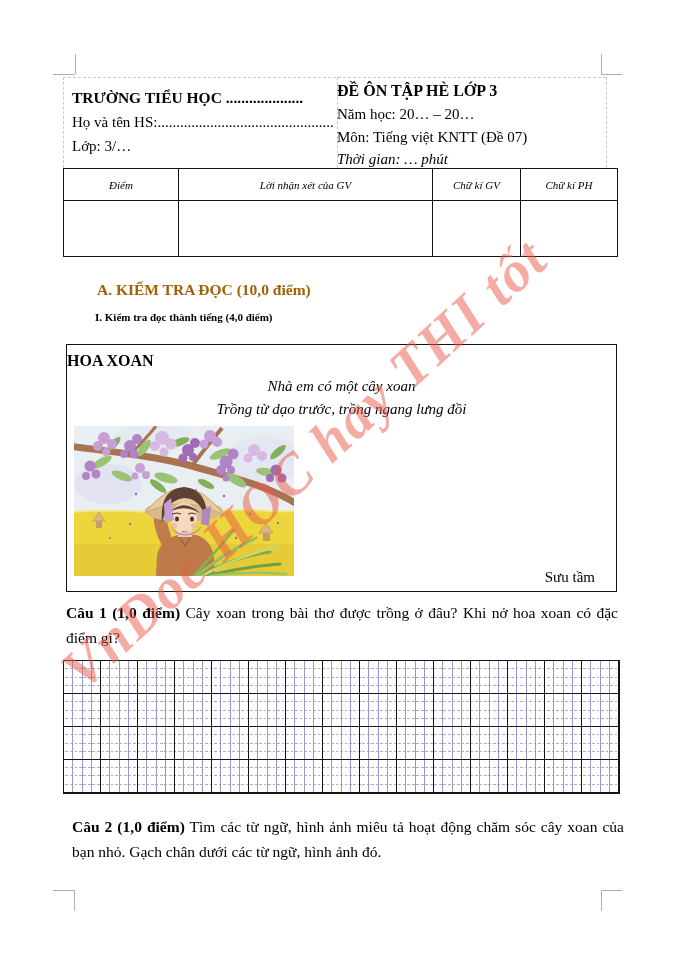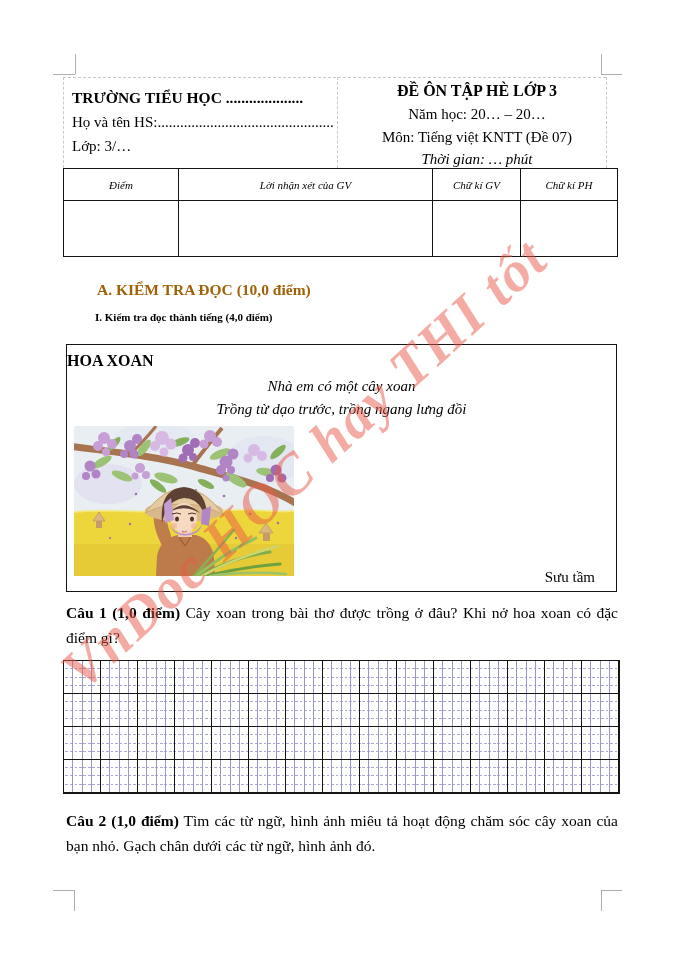--- a/index.html
+++ b/index.html
@@ -12,21 +12,21 @@
   .dash-h{position:absolute;border-top:1px dashed #c9c9c9;height:0;}
   .dash-v{position:absolute;border-left:1px dashed #c9c9c9;width:0;}
   
   .school{
     position:absolute;left:63px;top:82px;width:273px;height:84px;
     padding:4px 2px 0 9px;box-sizing:border-box;overflow:hidden;white-space:nowrap;
     font-size:15px;line-height:24px;
   }
   .school .l1{font-weight:bold;font-size:15.5px;}
   .exam{
-    position:absolute;left:337px;top:79px;width:280px;text-align:center;
+    position:absolute;left:337px;top:79px;width:280px;
     font-size:15px;line-height:22.5px;
   }
   .exam .title{font-weight:bold;font-size:16px;line-height:24px;}
   .exam .time{font-style:italic;}
   
   table.score{position:absolute;left:63px;top:168px;border-collapse:collapse;table-layout:fixed;width:554px;}
   table.score td{border:1.6px solid #141414;font-style:italic;font-size:11px;text-align:center;padding:0;vertical-align:middle;}
   table.score tr.hd td{height:31px;}
   table.score tr.bd td{height:55px;}
   
@@ -280,20 +280,20 @@
     <div class="poem-src">Sưu tầm</div>
   </div>
 
   <p class="question" style="top:601px;margin:0;">
     <b>Câu 1 (1,0 điểm)</b>
     <span>Cây xoan trong bài thơ được trồng ở đâu? Khi nở hoa xoan có đặc điểm gì?</span>
   </p>
 
   <div class="answer-grid"></div>
 
-  <p class="question" style="top:809px;margin:0;">
+  <p class="question" style="top:809px;margin:6px;">
     <b>Câu 2 (1,0 điểm)</b>
     <span>Tìm các từ ngữ, hình ảnh miêu tả hoạt động chăm sóc cây xoan của bạn nhỏ. Gạch chân dưới các từ ngữ, hình ảnh đó.</span>
   </p>
 
   <div class="watermark">VnDoc HOC hay THI tốt</div>
 
 </div>
 
 </body></html>

